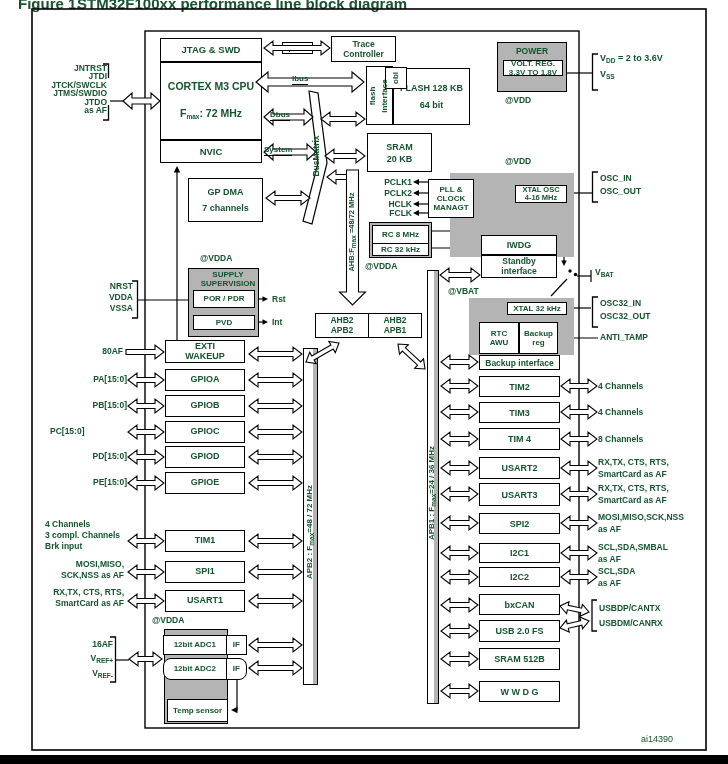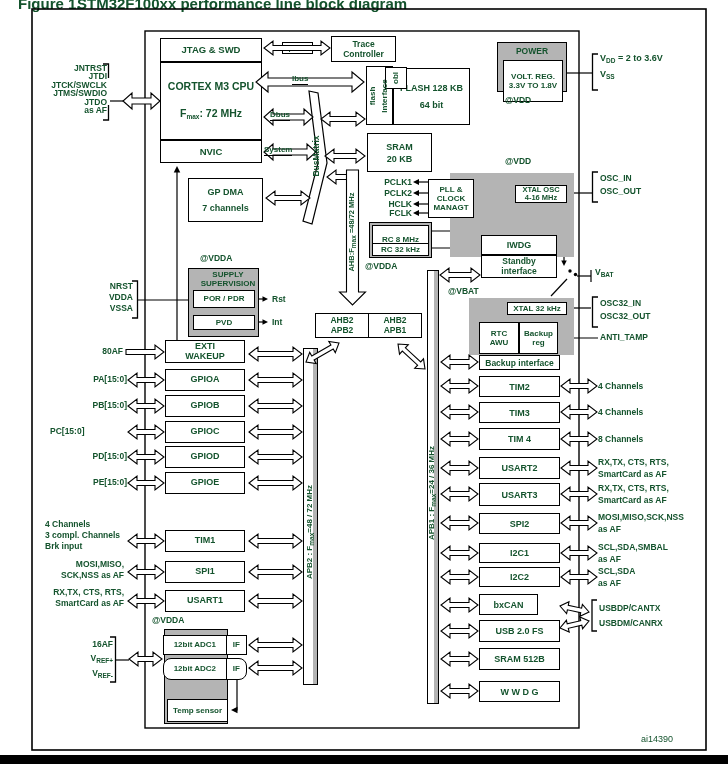--- a/index.html
+++ b/index.html
@@ -102,39 +102,39 @@
       <div class="box" style="left: 366px; top: 66px; width: 27px; height: 59px;"></div>
       <div class="box" style="left: 393px; top: 68px; width: 77px; height: 57px; row-gap: 7px;">
         <div>FLASH 128 KB</div>
         <div>64 bit</div>
       </div>
       <div class="box" style="left: 385px; top: 67px; width: 22px; height: 22px;"></div>
       <div class="box" style="left: 367px; top: 133px; width: 65px; height: 39px; row-gap: 2px;">
         <div>SRAM</div>
         <div>20 KB</div>
       </div>
-      <div class="box" style="left: 503px; top: 60px; width: 60px; height: 42px; font-size: 8px; line-height: 9px;">
+      <div class="box" style="left: 503px; top: 60px; width: 60px; height: 16px; font-size: 8px; line-height: 9px;">
         <div>VOLT. REG.</div>
         <div>3.3V TO 1.8V</div>
       </div>
       <div class="box" style="left: 428px; top: 179px; width: 46px; height: 39px; font-size: 8px; line-height: 9px;">
         <div>PLL &amp;</div>
         <div>CLOCK</div>
         <div>MANAGT</div>
       </div>
       <div class="box" style="left: 515px; top: 185px; width: 52px; height: 18px; font-size: 7.5px; line-height: 8px;">
         <div>XTAL OSC</div>
         <div>4-16 MHz</div>
       </div>
       <div class="box" style="left: 481px; top: 235px; width: 76px; height: 20px; font-size: 9px;">IWDG</div>
       <div class="box" style="left: 481px; top: 255px; width: 76px; height: 23px; font-size: 8.5px; line-height: 9.5px;">
         <div>Standby</div>
         <div>interface</div>
       </div>
-      <div class="box" style="left: 372px; top: 225px; width: 57px; height: 29px; font-size: 8px; text-align: center;">RC 8 MHz</div>
+      <div class="box" style="left: 372px; top: 225px; width: 57px; height: 19px; font-size: 8px; text-align: center;">RC 8 MHz</div>
       <div class="box" style="left: 372px; top: 243px; width: 57px; height: 13px; font-size: 8px;">RC 32 kHz</div>
       <div class="box" style="left: 193px; top: 290px; width: 62px; height: 18px; font-size: 8px;">POR / PDR</div>
       <div class="box" style="left: 193px; top: 315px; width: 62px; height: 15px; font-size: 8px;">PVD</div>
       <div class="box" style="left: 507px; top: 302px; width: 60px; height: 13px; font-size: 8px;">XTAL 32 kHz</div>
       <div class="box" style="left: 479px; top: 322px; width: 40px; height: 32px; font-size: 8px; line-height: 9px;">
         <div>RTC</div>
         <div>AWU</div>
       </div>
       <div class="box" style="left: 519px; top: 322px; width: 39px; height: 32px; font-size: 8px; line-height: 9px;">
         <div>Backup</div>
@@ -178,21 +178,21 @@
       <div class="box" style="left: 165px; top: 590px; width: 80px; height: 22px; line-height: 9.5px;">USART1</div>
       <div class="box" style="left: 479px; top: 355px; width: 81px; height: 15px; font-size: 8.5px;">Backup interface</div>
       <div class="box" style="left: 479px; top: 376px; width: 81px; height: 21px; font-size: 9px;">TIM2</div>
       <div class="box" style="left: 479px; top: 402px; width: 81px; height: 21px; font-size: 9px;">TIM3</div>
       <div class="box" style="left: 479px; top: 428px; width: 81px; height: 22px; font-size: 9px;">TIM 4</div>
       <div class="box" style="left: 479px; top: 457px; width: 81px; height: 22px; font-size: 9px;">USART2</div>
       <div class="box" style="left: 479px; top: 483px; width: 81px; height: 23px; font-size: 9px;">USART3</div>
       <div class="box" style="left: 479px; top: 513px; width: 81px; height: 21px; font-size: 9px;">SPI2</div>
       <div class="box" style="left: 479px; top: 543px; width: 81px; height: 20px; font-size: 9px;">I2C1</div>
       <div class="box" style="left: 479px; top: 567px; width: 81px; height: 20px; font-size: 9px;">I2C2</div>
-      <div class="box" style="left: 479px; top: 594px; width: 59px; height: 21px; font-size: 9px;">bxCAN</div>
+      <div class="box" style="left: 479px; top: 594px; width: 81px; height: 21px; font-size: 9px;">bxCAN</div>
       <div class="box" style="left: 479px; top: 620px; width: 81px; height: 22px; font-size: 9px;">USB 2.0 FS</div>
       <div class="box" style="left: 479px; top: 648px; width: 81px; height: 22px; font-size: 9px;">SRAM 512B</div>
       <div class="box" style="left: 479px; top: 681px; width: 81px; height: 21px; font-size: 9px;">W W D G</div>
     </div>
   <svg id="arrow-svg" width="728" height="764">
       <path d="M249.0,354.0L258.0,361.0L258.0,356.5L293.0,356.5L293.0,361.0L302.0,354.0L293.0,347.0L293.0,351.5L258.0,351.5L258.0,347.0Z" fill="#fff" stroke="#000" stroke-width="1.1"></path>
       <path d="M126.0,354.5L155.0,354.5L155.0,359.0L164.0,352.0L155.0,345.0L155.0,349.5L126.0,349.5Z" fill="#fff" stroke="#000" stroke-width="1.1"></path>
       <path d="M249.0,380.0L258.0,387.0L258.0,382.5L293.0,382.5L293.0,387.0L302.0,380.0L293.0,373.0L293.0,377.5L258.0,377.5L258.0,373.0Z" fill="#fff" stroke="#000" stroke-width="1.1"></path>
       <path d="M128.0,380.0L137.0,387.0L137.0,382.5L155.0,382.5L155.0,387.0L164.0,380.0L155.0,373.0L155.0,377.5L137.0,377.5L137.0,373.0Z" fill="#fff" stroke="#000" stroke-width="1.1"></path>
       <path d="M249.0,406.0L258.0,413.0L258.0,408.5L293.0,408.5L293.0,413.0L302.0,406.0L293.0,399.0L293.0,403.5L258.0,403.5L258.0,399.0Z" fill="#fff" stroke="#000" stroke-width="1.1"></path>

